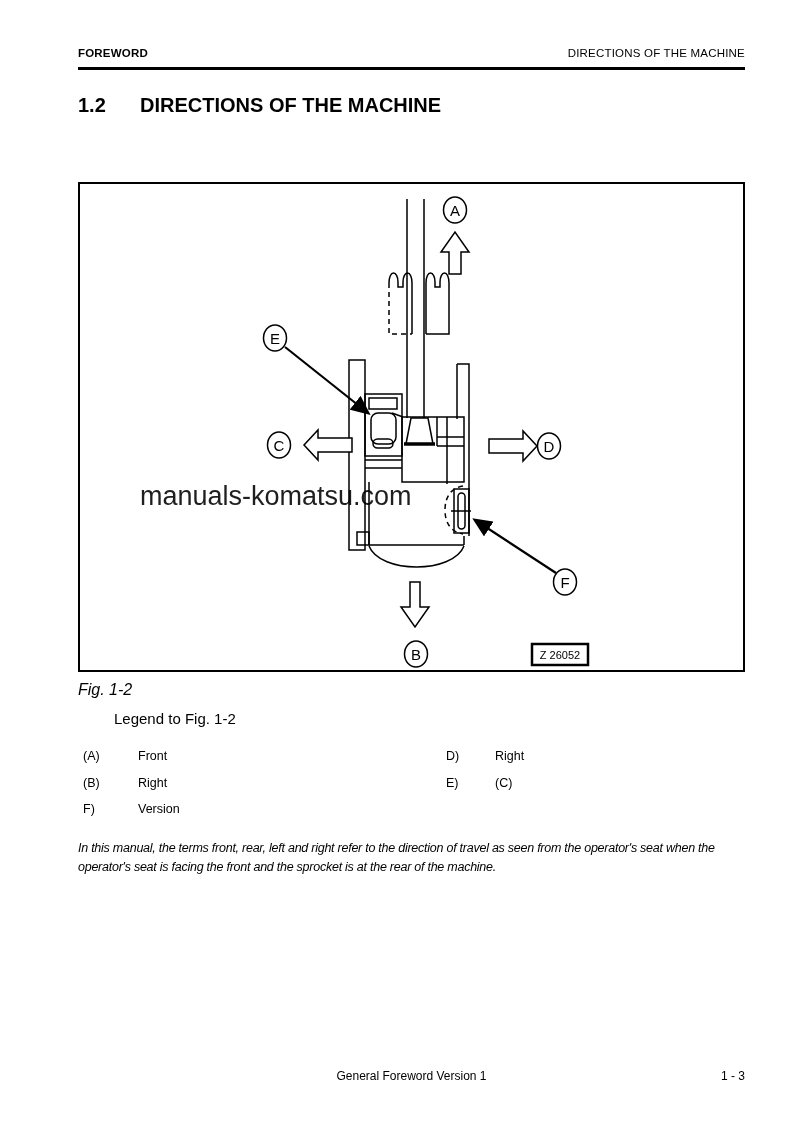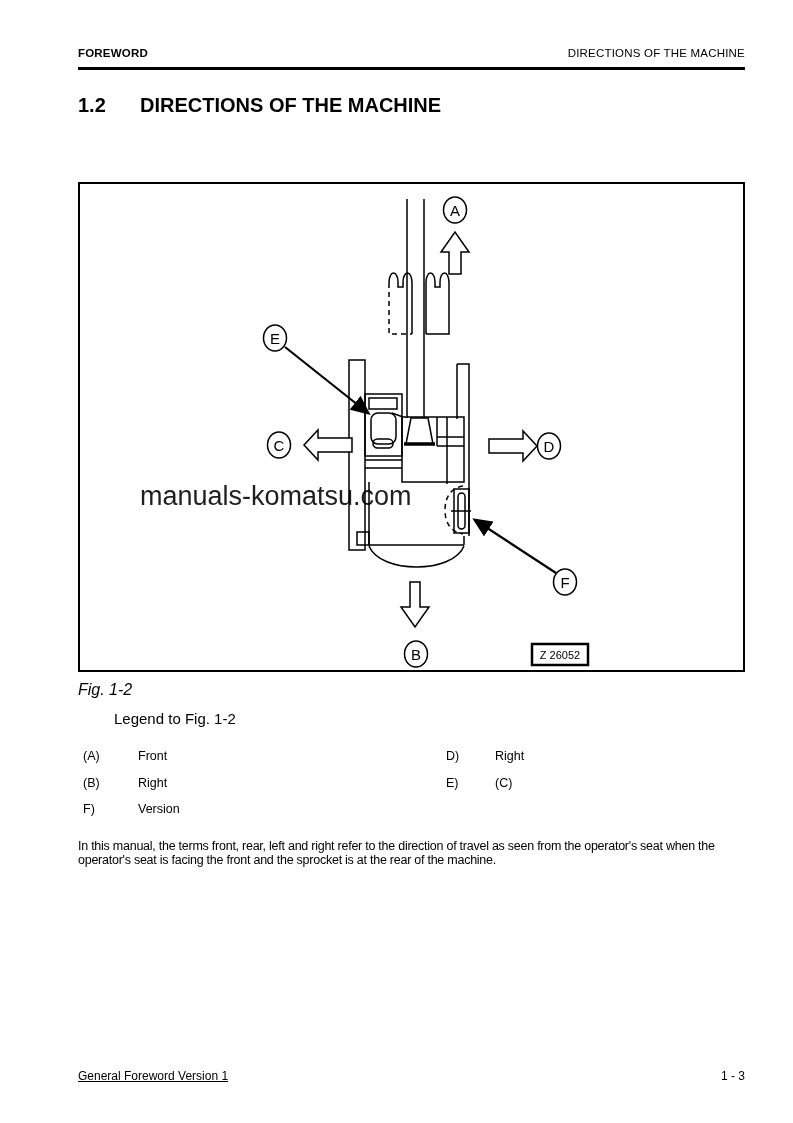--- a/index.html
+++ b/index.html
@@ -11,22 +11,22 @@
   .title{position:absolute;left:78px;top:94px;font-size:20px;font-weight:bold;display:flex;}
   .title .num{width:62px;}
   .figure-panel{position:absolute;left:78px;top:182px;width:663px;height:486px;border:2px solid #000;background:#fff;}
   .fig-caption{position:absolute;left:78px;top:681px;font-size:16px;font-style:italic;}
   .legend-title{position:absolute;left:78px;top:710px;font-size:15px;margin-left:36px;}
   .legend{position:absolute;left:78px;top:743px;width:667px;display:grid;
           grid-template-columns:55px 308px 49px auto;grid-auto-rows:26.5px;
           font-size:12.5px;align-items:center;}
   .legend div{padding-left:5px;}
   .paragraph{position:absolute;left:78px;top:839px;width:668px;font-size:12.5px;
-             line-height:14px;letter-spacing:-0.25px;}
-  .footer-center{position:absolute;left:78px;width:667px;top:1069px;text-align:left;font-size:12px;text-decoration:underline;}
+             line-height:19px;letter-spacing:-0.25px;font-style:italic;}
+  .footer-center{position:absolute;left:78px;width:667px;top:1069px;text-align:center;font-size:12px;}
   .footer-page{position:absolute;right:48px;top:1069px;font-size:12px;margin-left:48px;}
   svg{display:block;}
   .ln{stroke:#000;stroke-width:1.5;fill:none;}
   .thick{stroke:#000;stroke-width:3.5;fill:none;}
   .dash{stroke:#000;stroke-width:1.5;fill:none;stroke-dasharray:5 4;}
   .hollow{stroke:#000;stroke-width:1.5;fill:#fff;}
   .leader{stroke:#000;stroke-width:2.2;fill:none;}
   .lblcirc{stroke:#000;stroke-width:1.5;fill:#fff;}
   .lbltxt{font-family:"Liberation Sans",sans-serif;font-size:15px;fill:#000;text-anchor:middle;}
   .wmark{font-family:"Liberation Sans",sans-serif;font-size:27px;fill:#1f1f1f;}

